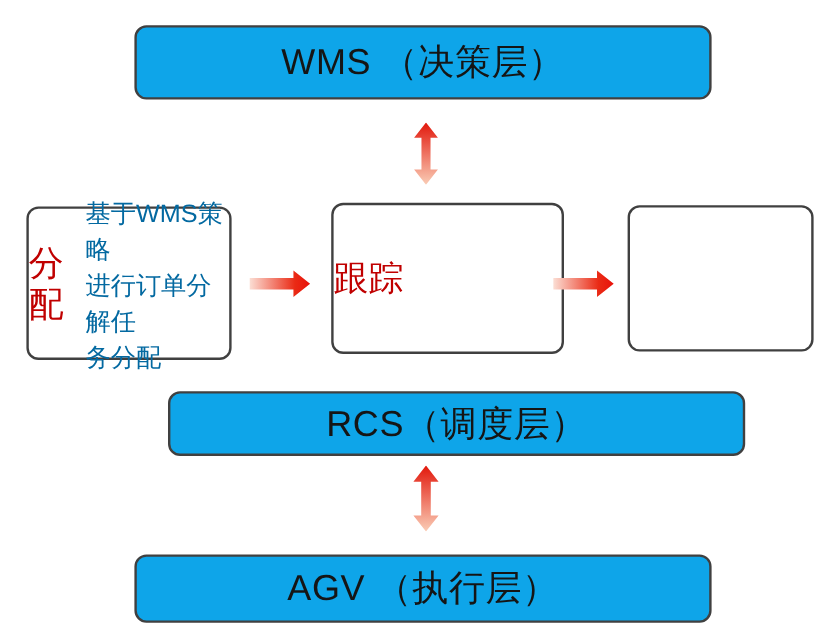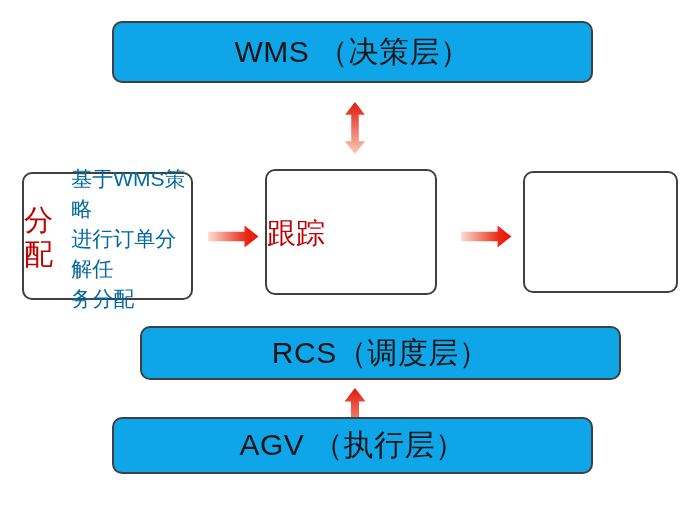--- a/index.html
+++ b/index.html
@@ -18,35 +18,35 @@
     border-radius:10px;
     box-sizing:border-box;
     display:flex;align-items:center;justify-content:center;
     font-size:30px;
     color:#151515;
     background:#0ea5e9;
     letter-spacing:0.5px;
   }
   .layer-wms{top:21px;height:62px;}
   .layer-rcs{top:326px;height:54px;margin-left:28px;}
-  .layer-agv{top:417px;height:57px;}
+  .layer-agv{top:462px;height:57px;}
 
   .step-box{
     position:absolute;
     border:2px solid #404040;
     border-radius:10px;
     box-sizing:border-box;
     background:#ffffff;
     display:flex;flex-direction:row;
     align-items:center;justify-content:flex-start;
     padding-top:5px;
     text-align:left;
   }
   .step-1{left:22px;top:172px;width:171px;height:128px;}
-  .step-2{left:265px;top:169px;width:172px;height:126px;}
+  .step-2{left:276px;top:169px;width:194px;height:126px;}
   .step-3{left:523px;top:171px;width:155px;height:122px;}
 
   .step-title{
     font-size:29px;
     line-height:34px;
     color:#c00000;
     margin-bottom:3px;
   }
   .step-body{
     font-size:21px;

